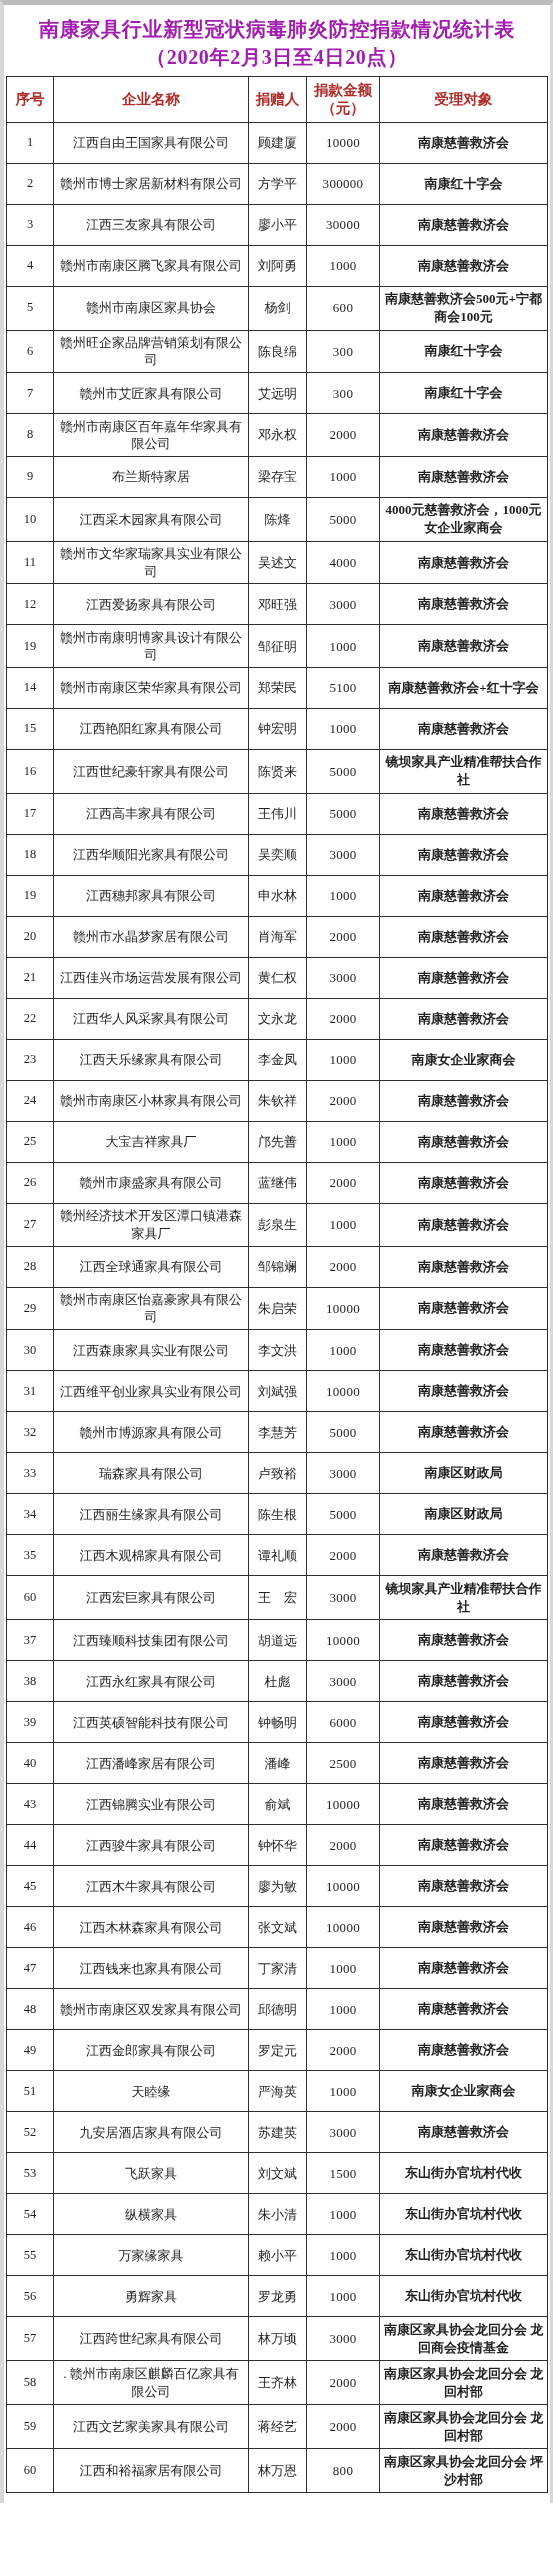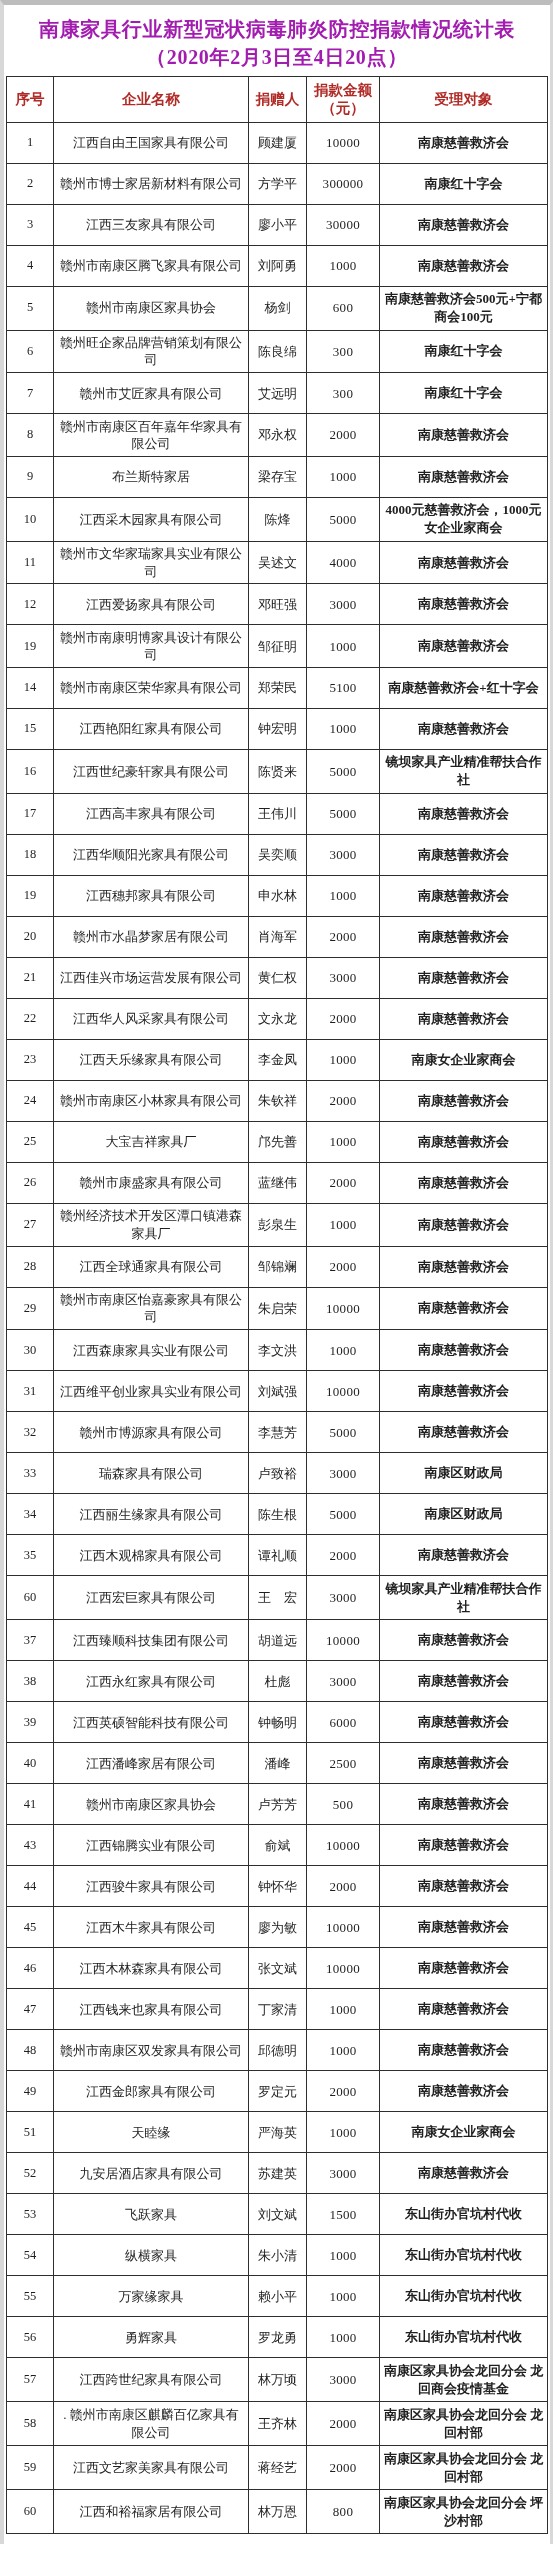--- a/index.html
+++ b/index.html
@@ -362,27 +362,20 @@
           <td class="c-receiver">南康慈善救济会</td>
         </tr>
         <tr>
           <td class="c-no">40</td>
           <td class="c-company">江西潘峰家居有限公司</td>
           <td class="c-donor">潘峰</td>
           <td class="c-amount">2500</td>
           <td class="c-receiver">南康慈善救济会</td>
         </tr>
         <tr>
-          <td class="c-no">41</td>
-          <td class="c-company">赣州市南康区家具协会</td>
-          <td class="c-donor">卢芳芳</td>
-          <td class="c-amount">500</td>
-          <td class="c-receiver">南康慈善救济会</td>
-        </tr>
-        <tr>
           <td class="c-no">43</td>
           <td class="c-company">江西锦腾实业有限公司</td>
           <td class="c-donor">俞斌</td>
           <td class="c-amount">10000</td>
           <td class="c-receiver">南康慈善救济会</td>
         </tr>
         <tr>
           <td class="c-no">44</td>
           <td class="c-company">江西骏牛家具有限公司</td>
           <td class="c-donor">钟怀华</td>

